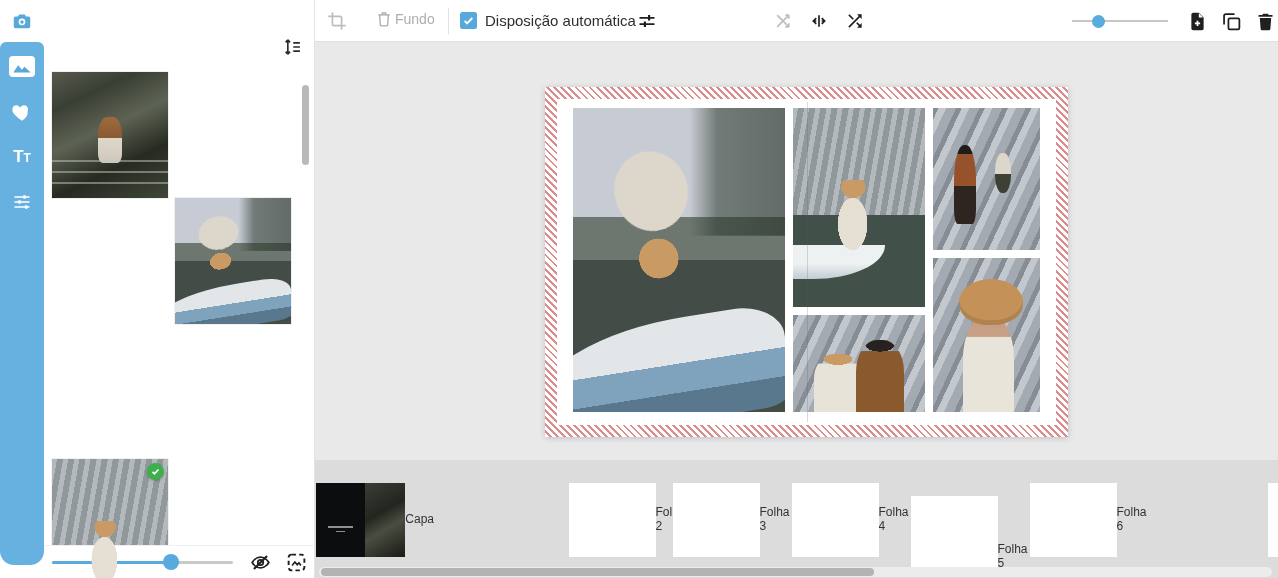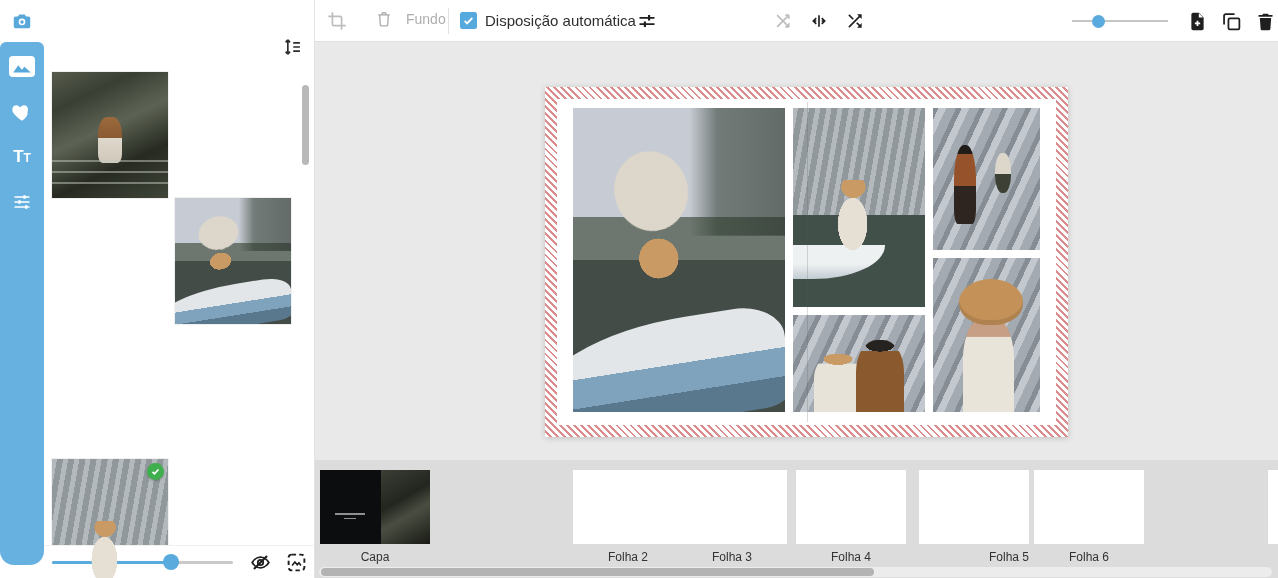--- a/index.html
+++ b/index.html
@@ -37,21 +37,21 @@
   .lf-fill { position:absolute; left:0; top:0; height:3px; width:127px; background:#59abdd; border-radius:2px; }
   .lf-thumb { position:absolute; left:119px; top:8px; width:16px; height:16px; background:#59abdd; border-radius:50%; cursor:pointer; }
   .lf-icon { position:absolute; top:6px; width:21px; height:21px; color:#1e1e1e; cursor:pointer; }
 
   
   .editor { position:absolute; left:315px; top:0; width:963px; height:578px; }
   .toolbar { position:absolute; left:0; top:0; width:100%; height:42px; background:#fff; border-bottom:1px solid #e0e0e0; }
   .tb-icon { position:absolute; top:11px; width:20px; height:20px; cursor:pointer; }
   .tb-disabled { color:#bdbdbd; cursor:default; }
   .tb-dark { color:#1f1f1f; }
-  .fundo-group { position:absolute; left:60px; top:10px; display:flex; align-items:center; gap:13px; color:#aeaeae; cursor:default; }
+  .fundo-group { position:absolute; left:60px; top:10px; display:flex; align-items:center; gap:2px; color:#aeaeae; cursor:default; }
   .fundo-group svg { width:18px; height:18px; }
   .fundo-label { font-size:14px; }
   .tb-divider { position:absolute; left:133px; top:8px; width:1px; height:26px; background:#e2e2e2; }
   .checkbox { position:absolute; left:145px; top:12px; width:17px; height:17px; background:#55a9dd; border-radius:2.5px; display:flex; align-items:center; justify-content:center; cursor:pointer; }
   .checkbox svg { width:13px; height:13px; }
   .auto-label { position:absolute; left:170px; top:12px; font-size:15px; color:#2e2e2e; }
   .tb-slider { position:absolute; left:757px; top:13px; width:96px; height:16px; cursor:pointer; }
   .tb-slider .trk { position:absolute; left:0; top:7px; width:100%; height:2px; background:#c6c6c6; }
   .tb-slider .thm { position:absolute; left:20px; top:1.5px; width:13px; height:13px; border-radius:50%; background:#59abdd; }
 
@@ -60,21 +60,21 @@
   .spread-inner { position:relative; width:499px; height:326px; background:#fff; display:flex; gap:8px; padding:9px 16px 13px 16px; }
   .fold { position:absolute; left:50%; top:3px; bottom:3px; width:1px; background:rgba(90,90,90,.22); z-index:4; }
   .colA { flex:212 1 0; display:flex; }
   .colB { flex:132 1 0; display:flex; flex-direction:column; gap:8px; }
   .colC { flex:107 1 0; display:flex; flex-direction:column; gap:8px; }
   .slotA { flex:1; } .slotB1 { flex:202 1 0; } .slotB2 { flex:99 1 0; } .slotC1 { flex:142 1 0; } .slotC2 { flex:155 1 0; }
   .spread-photo { position:relative; overflow:hidden; cursor:pointer; }
 
   
   .filmstrip { position:absolute; left:0; top:460px; width:100%; height:118px; background:#dcdcdc; }
-  .sheet { position:absolute; top:2px; width:118px; height:108px; display:flex; flex-direction:column; align-items:center; cursor:pointer; }
+  .sheet { position:absolute; top:2px; width:118px; height:108px; display:flex; flex-direction:row; align-items:center; cursor:pointer; }
   .sheet-img { margin-top:8px; width:110px; height:74px; background:#fff; position:relative; overflow:hidden; }
   .sheet.selected { background:#58a9da; }
   .sheet.selected .sheet-img { width:104px; height:70px; border:3px solid #fff; margin-top:9px; }
   .sheet-label { margin-top:6px; font-size:12px; color:#333; }
   .sheet.selected .sheet-label { color:#fff; margin-top:5px; }
   .cover-split { position:absolute; inset:0; display:flex; }
   .cover-left { width:55%; height:100%; background:#0c0d0f; position:relative; }
   .cover-lines { position:absolute; left:25%; top:58%; width:50%; }
   .cover-lines i { display:block; height:2px; background:#8f8f8f; margin-bottom:3px; }
   .cover-lines i:last-child { width:40%; margin-left:30%; height:1.5px; }

